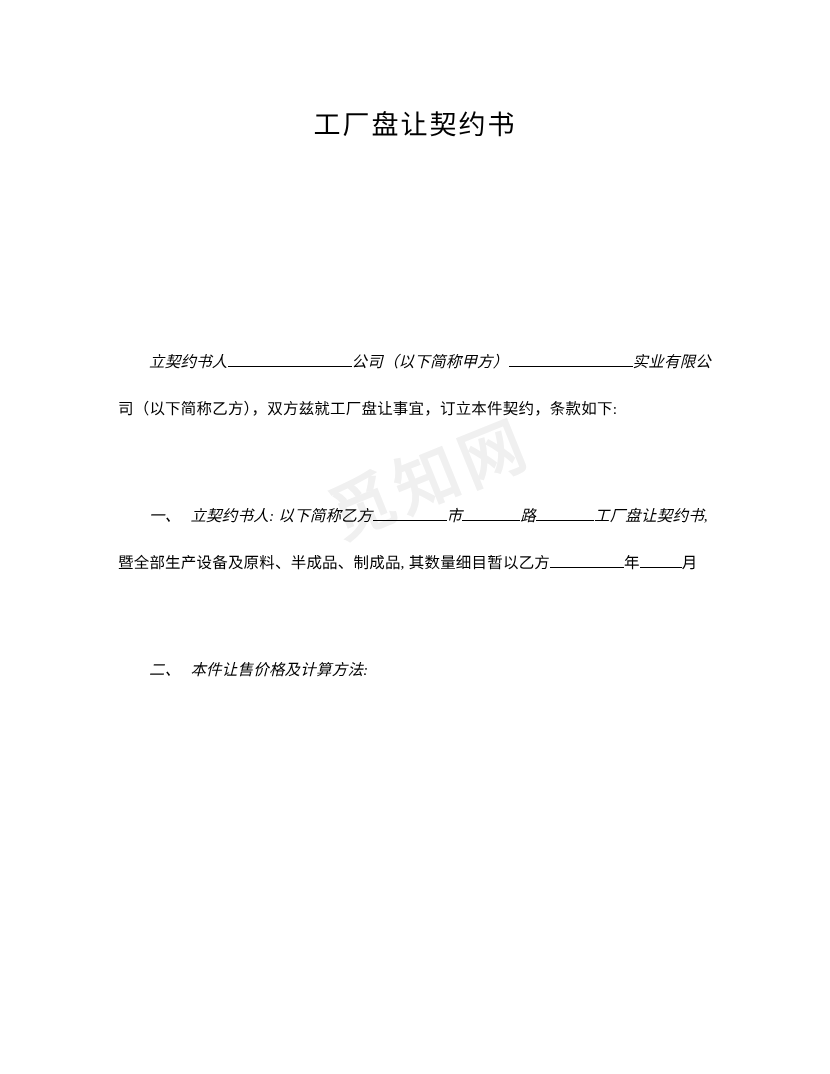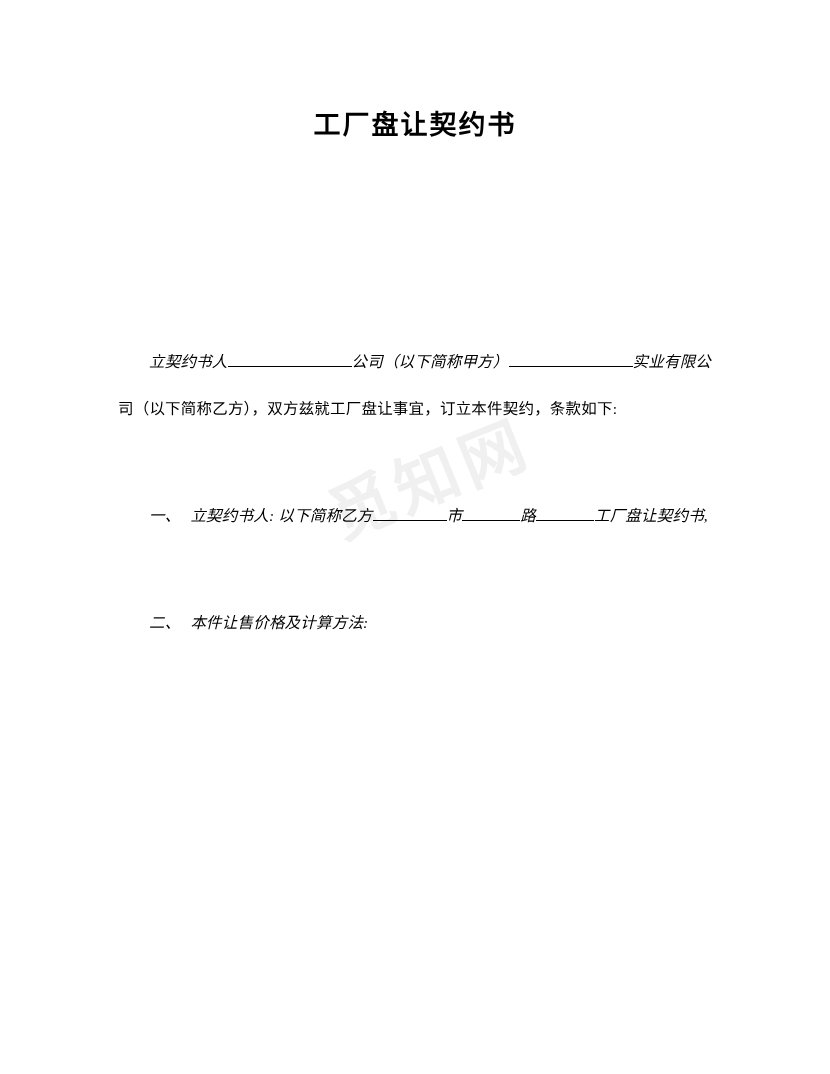--- a/index.html
+++ b/index.html
@@ -49,21 +49,21 @@
 
   .content {
     position: relative;
     z-index: 1;
   }
 
   .doc-title {
     text-align: center;
     font-family: "Liberation Sans", "DejaVu Sans", sans-serif;
     font-size: 27px;
-    font-weight: bold;
+    font-weight: normal;
     letter-spacing: 2px;
     margin: 0;
     padding-top: 103px;
   }
 
   .body-block {
     padding: 0 110px 0 118px;
   }
 
   .para {
@@ -111,20 +111,23 @@
 
       <p class="para">司（以下简称乙方），双方兹就工厂盘让事宜，订立本件契约，条款如下:</p>
 
       <div class="spacer-lg"></div>
 
       <p class="para indent">
         <span class="num-label">一、</span><span>立契约书人:</span>
         <span>以下简称乙方</span><span class="blank-md"></span><span>市</span><span class="blank-sm"></span><span>路</span><span class="blank-sm"></span><span>工厂盘让契约书,</span>
       </p>
 
+      <p class="para">
+        <span>暨全部生产设备及原料、半成品、制成品, 其数量细目暂以乙方</span><span class="blank-md"></span><span>年</span><span class="blank-xs"></span><span>月</span>
+      </p>
 
 
       <div class="spacer-lg"></div>
 
       <p class="para indent">
         <span class="num-label">二、</span><span>本件让售价格及计算方法:</span>
       </p>
 
       <div class="spacer-md"></div>
 

